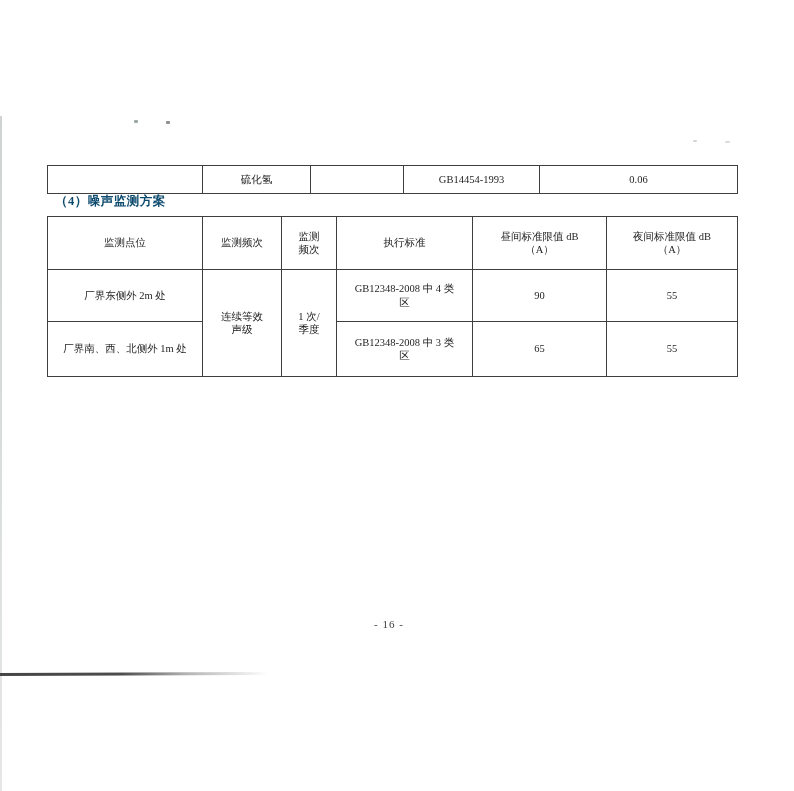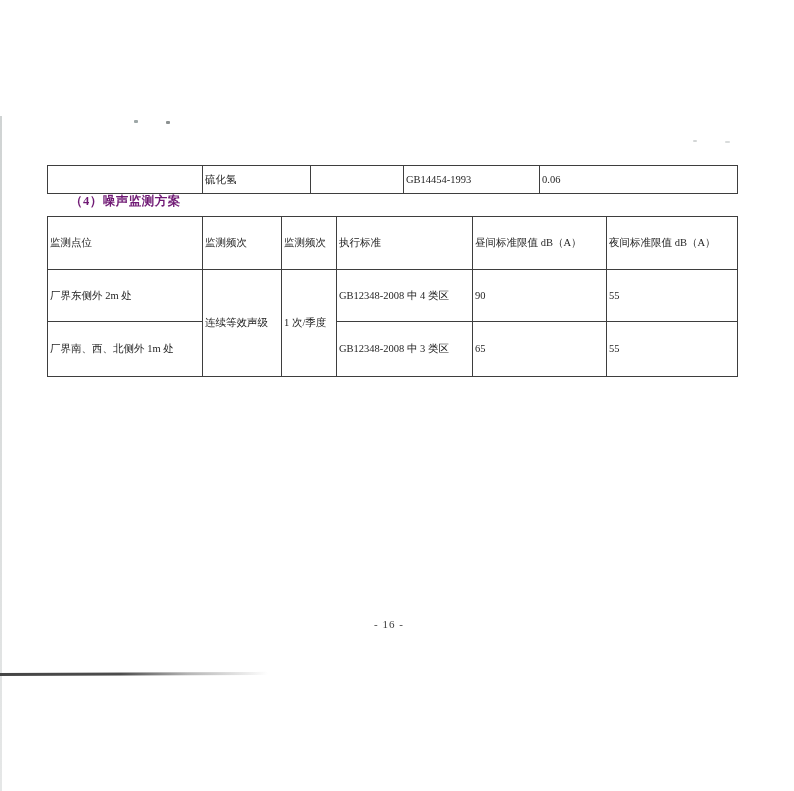--- a/index.html
+++ b/index.html
@@ -42,41 +42,41 @@
   }
 
   
   table {
     position: absolute;
     border-collapse: collapse;
     table-layout: fixed;
   }
   td {
     border: 1px solid #3e3e3e;
-    text-align: left;
+    text-align: center;
     vertical-align: middle;
-    padding: 0 2px;
+    padding: 0 14px;
     font-size: 10.5px;
     line-height: 1.25;
     overflow: hidden;
     white-space: nowrap;
   }
   .emission-table {
     left: 47px; top: 165px;
     width: 690px;
   }
   .emission-table tr { height: 28px; }
 
   .section-heading {
     position: absolute;
-    left: 70px; top: 193px;
+    left: 55px; top: 193px;
     font-size: 12.5px;
     font-weight: bold;
     letter-spacing: .5px;
-    color: #701a75;
+    color: #0c4a6e;
   }
 
   .noise-table {
     left: 47px; top: 216px;
     width: 690px;
   }
   .noise-table td { white-space: normal; }
   .noise-table .row-header { height: 53px; }
   .noise-table .row-1 { height: 52px; }
   .noise-table .row-2 { height: 55px; }

